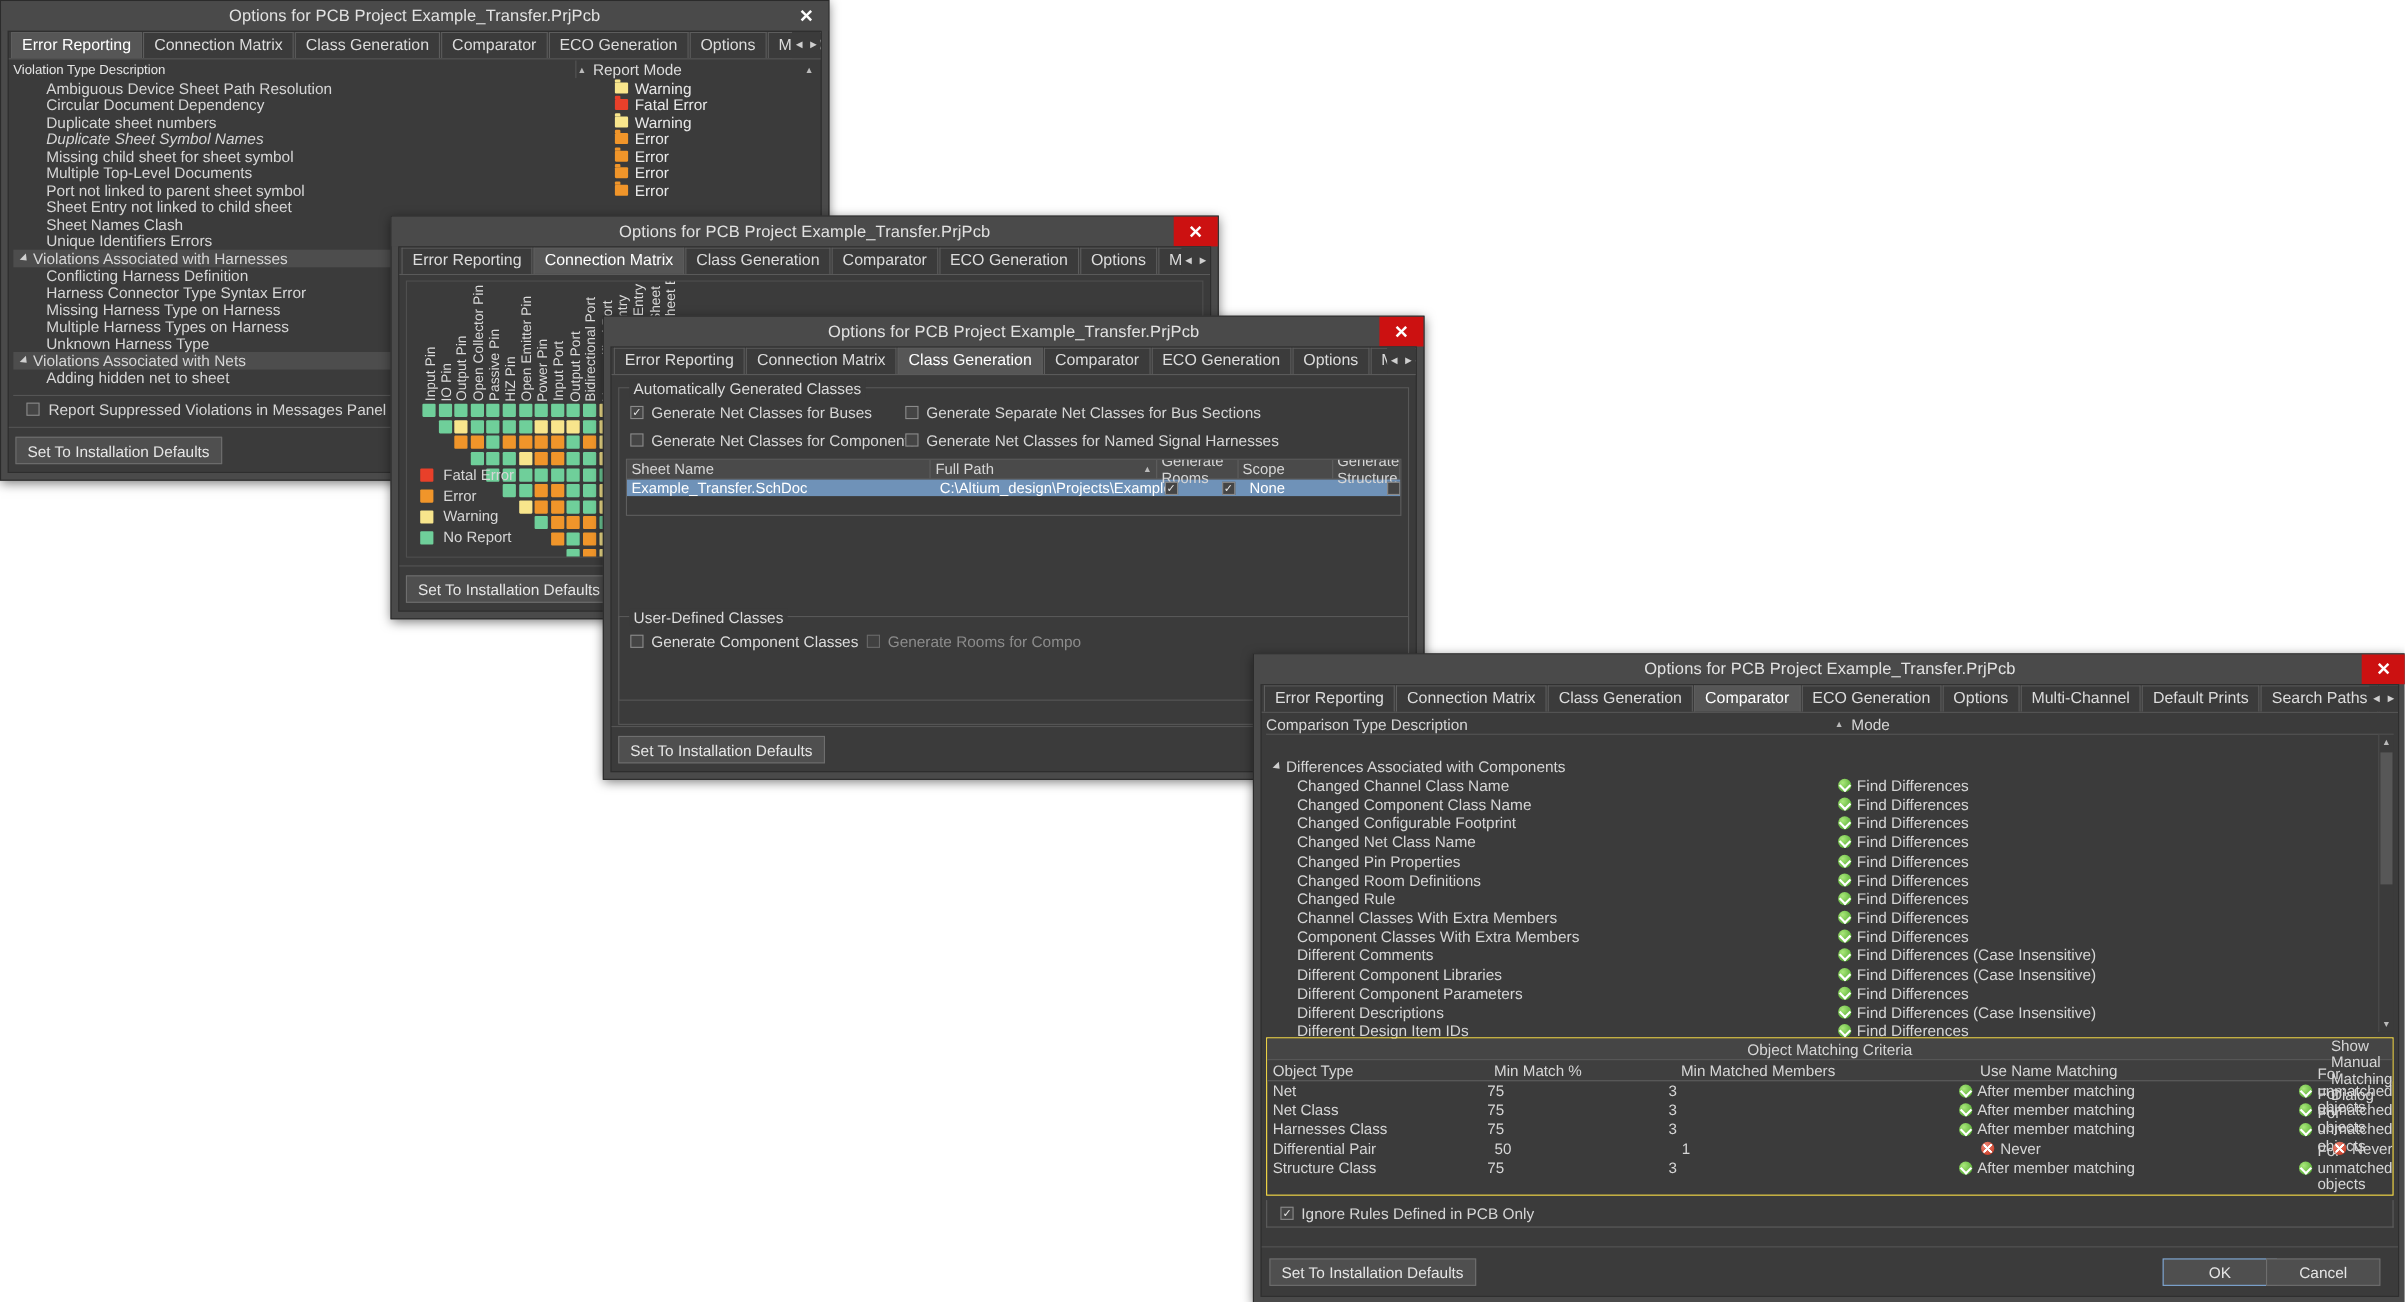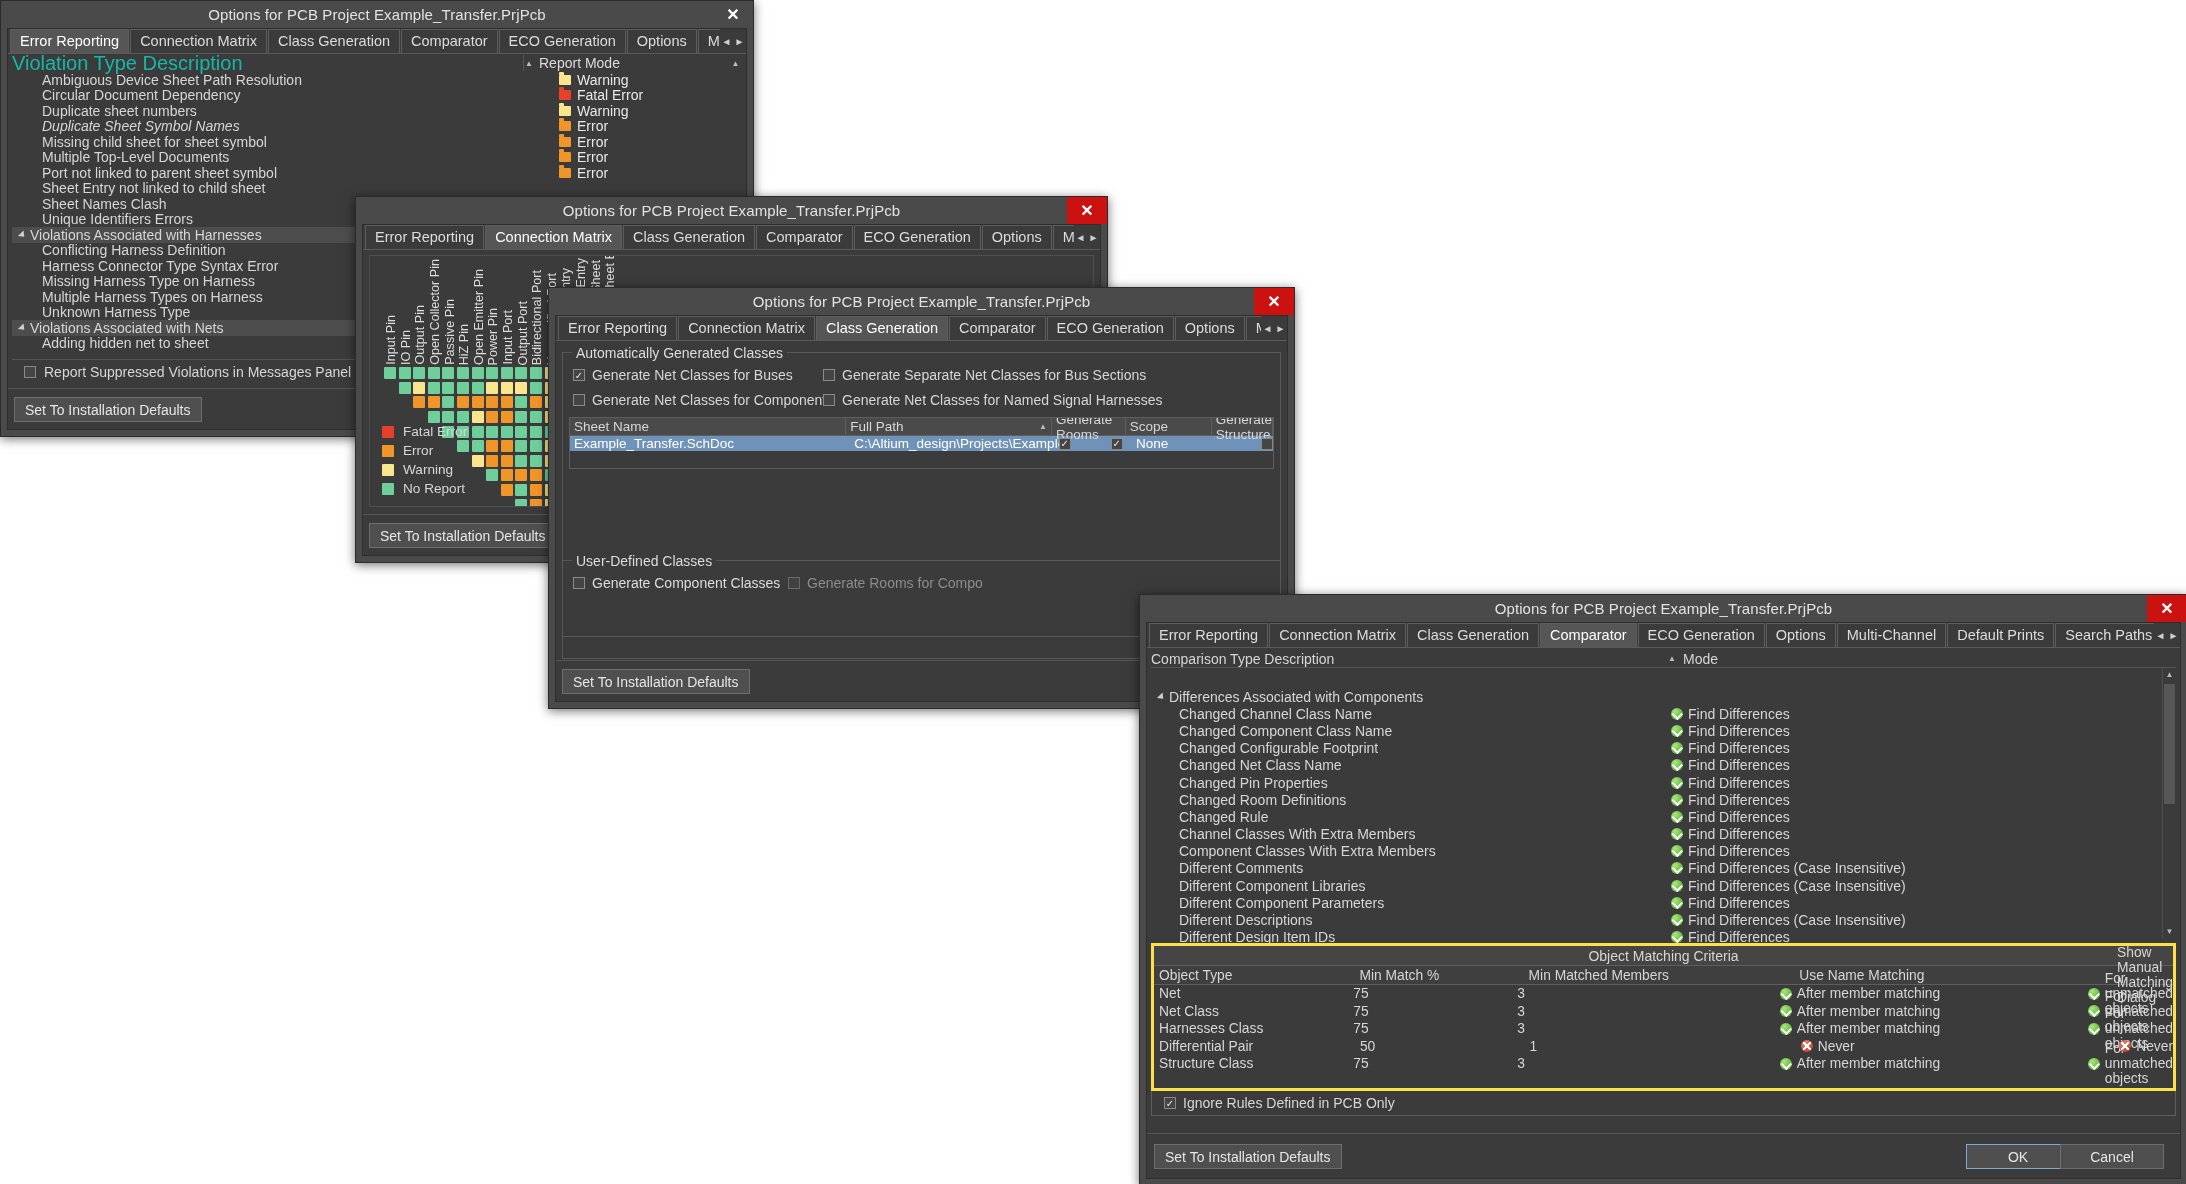--- a/index.html
+++ b/index.html
@@ -86,21 +86,21 @@
         <div class="tab">ECO Generation</div>
         <div class="tab">Options</div>
         <div class="tab">Multi-Channel</div>
         <div class="tabarrows">
           <div>◄</div>
           <div>►</div>
         </div>
       </div>
 
     <div style="position:absolute;left:4px;top:26px;right:4px;height:16px;display:flex;">
-      <div style="flex:1;display:flex;align-items:center;font-size:20px;color:#14b8a6;border-right:1px solid #555;">Violation Type Description</div>
+      <div style="flex:1;display:flex;align-items:center;font-size:12px;color:#e5e5e5;border-right:1px solid #555;">Violation Type Description</div>
       <div style="width:10px;display:flex;align-items:center;justify-content:center;font-size:8px;color:#bbb;">▲</div>
       <div style="width:190px;display:flex;align-items:center;padding-left:5px;font-size:14px;color:#dcdcdc;">Report Mode</div>
       <div style="width:13px;display:flex;align-items:center;justify-content:center;font-size:8px;color:#bbb;">▲</div>
     </div>
 
     <div style="position:absolute;left:4px;top:43px;right:4px;bottom:70px;overflow:hidden;">
       <div style="position:absolute;left:0;top:0;width:100%;" id="w1list">
           <div class="row">
             <div style="flex: 1 1 0%; padding-left: 30px;">Ambiguous Device Sheet Path Resolution</div>
             <div style="width: 203px; display: flex; align-items: center; padding-left: 20px; box-sizing: border-box;">
@@ -755,21 +755,21 @@
             </div>
           </div>
         </div>
     </div>
     <div class="scrollv" style="top:45px;height:270px;right:4px;">
       <div class="ar">▲</div>
       <div class="thumb" style="top:16px;height:120px;"></div>
       <div class="ar" style="position:absolute;bottom:0;left:0;right:0;">▼</div>
     </div>
 
-    <div style="position:absolute;left:4px;top:320px;right:4px;height:142px;border:3px solid #fde047;overflow:hidden;">
+    <div style="position:absolute;left:4px;top:320px;right:4px;height:142px;border:1px solid #fde047;overflow:hidden;">
       <div style="height:19px;display:flex;align-items:center;justify-content:center;font-size:14px;
                   background:#454545;border-bottom:1px solid #5e5e5e;">Object Matching Criteria</div>
       <div id="w4omh" style="height:18px;display:flex;align-items:center;font-size:13.8px;border-bottom:1px solid #5e5e5e;background:#3f3f3f;">
           <div style="width: 255px; padding-left: 5px; box-sizing: border-box;">Object Type</div>
           <div style="width: 215px; padding-left: 5px; box-sizing: border-box;">Min Match %</div>
           <div style="width: 345px; padding-left: 5px; box-sizing: border-box;">Min Matched Members</div>
           <div style="width: 405px; padding-left: 5px; box-sizing: border-box;">Use Name Matching</div>
           <div style="flex: 1 1 0%; padding-left: 5px; box-sizing: border-box;">Show Manual Matching Dialog</div>
         </div>
       <div id="w4omr">

